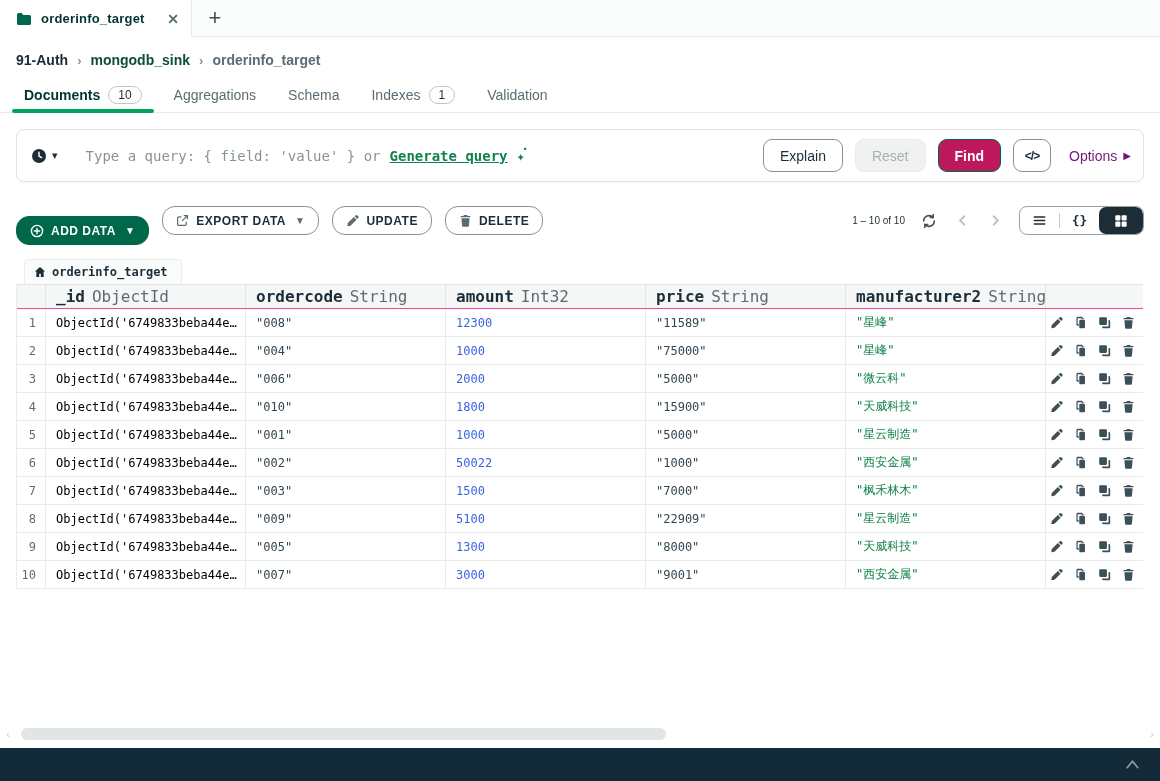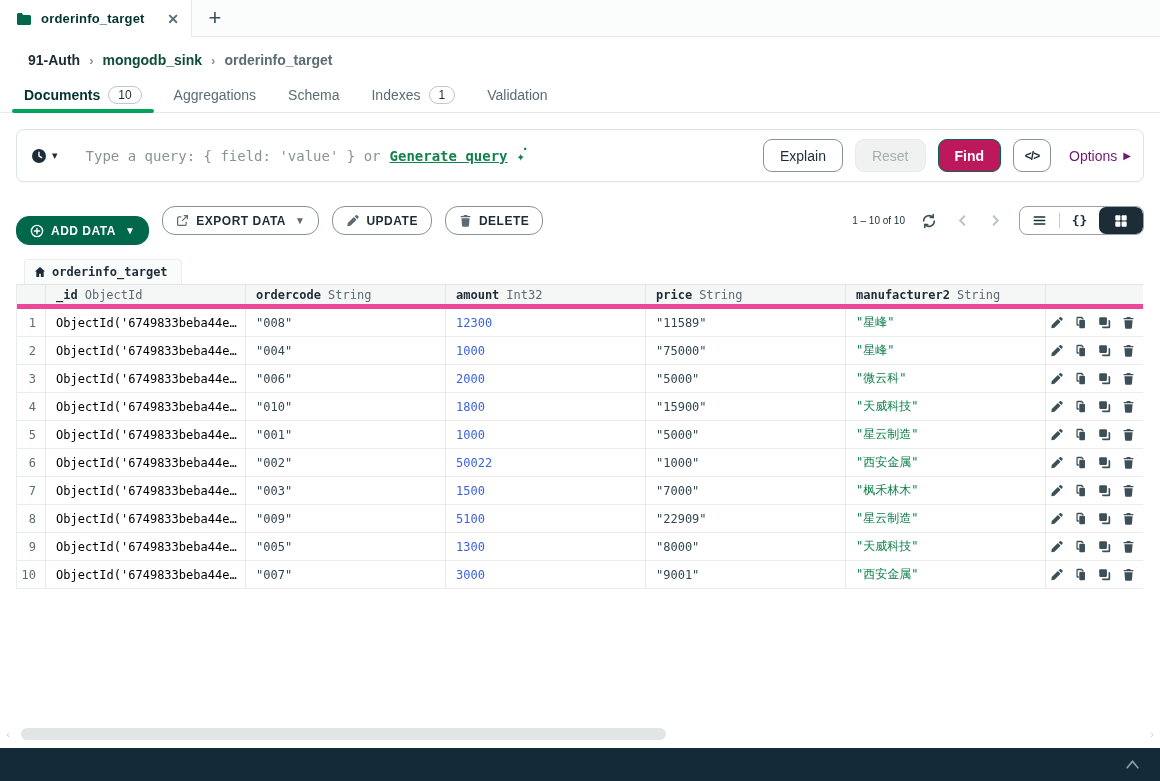--- a/index.html
+++ b/index.html
@@ -12,21 +12,21 @@
   .mono { font-family:"DejaVu Sans Mono", monospace; }
 
   
   .tabbar { height:37px; background:#FBFCFC; border-bottom:1px solid #E8E8E8; display:flex; align-items:stretch; position:relative; }
   .wtab { width:192px; background:#fff; border-right:1px solid #E8E8E8; display:flex; align-items:center; gap:9px; padding:0 12px 0 16px; height:37px; position:relative; z-index:2; cursor:pointer; }
   .wtab-title { flex:1; font-size:13px; font-weight:bold; color:#023430; letter-spacing:.2px; }
   .wtab-close { color:#5C6C75; font-size:14px; font-weight:bold; line-height:1; }
   .newtab-btn { width:46px; border:none; background:transparent; color:#3D4F58; font-size:22px; font-weight:400; line-height:1; cursor:pointer; display:flex; align-items:center; justify-content:center; }
 
   
-  .breadcrumb { display:flex; align-items:center; gap:9px; padding:15px 16px 9px 16px; font-size:14px; font-weight:bold;margin-left:12px; }
+  .breadcrumb { display:flex; align-items:center; gap:9px; padding:15px 16px 9px 16px; font-size:14px; font-weight:bold; }
   .bc-sep { color:#889397; font-weight:bold; font-size:13px; }
   .bc-0 { color:#1A2B33; } .bc-1 { color:#0D4C3D; } .bc-2 { color:#5C6C75; }
 
   
   .navtabs { display:flex; align-items:stretch; padding:0 8px; height:36px; border-bottom:1px solid #E8E8E8; }
   .navtab { position:relative; display:flex; align-items:center; gap:8px; padding:0 16px; font-size:14px; color:#5C6C75; cursor:pointer; }
   .navtab.active { color:#023430; font-weight:bold; }
   .navtab.active::after { content:""; position:absolute; left:4px; right:4px; bottom:-1px; height:4px; background:#00A35C; border-radius:4px; }
   .nav-badge { border:1px solid #C1C7C6; background:#fff; border-radius:10px; padding:1px 9px; font-size:12px; font-weight:normal; color:#1C2D38; }
 
@@ -62,21 +62,21 @@
   .seg { width:39px; height:100%; display:flex; align-items:center; justify-content:center; color:#1C2D38; cursor:pointer; position:relative; }
   .seg-div { width:1px; height:15px; background:#C6CCCC; }
   .seg.active { background:#1C2D38; color:#fff; border-radius:7px; width:44px; }
   .braces { font-family:"DejaVu Sans Mono",monospace; font-size:13px; font-weight:bold; }
 
   
   .table-area { padding:0 16px; }
   .coll-tag { display:inline-flex; align-items:center; gap:6px; height:25px; margin-left:8px; padding:0 13px 0 9px; background:#FAFBFB; border:1px solid #EBEEEE; border-bottom:none; border-radius:4px 4px 0 0; font-family:"DejaVu Sans Mono",monospace; font-size:12px; font-weight:bold; color:#1C2D38; position:relative; z-index:1; }
   .dgrid { width:1127px; border-left:1px solid #E8EDEB; }
   .dg-header, .dg-row { display:grid; grid-template-columns:29px 200px 200px 200px 200px 200px 1fr; }
-  .dg-header { height:25px; background:#F5F6F6; border-top:1px solid #E0E4E4; border-bottom:5px solid #ec4899; font-family:"DejaVu Sans Mono",monospace; font-size:12px; }
+  .dg-header { height:25px; background:#F5F6F6; border-top:1px solid #E0E4E4; border-bottom:1px solid #ec4899; font-family:"DejaVu Sans Mono",monospace; font-size:16px; }
   .dg-hcell { display:flex; align-items:center; gap:7px; padding:0 10px; border-right:1px solid #E2E6E6; overflow:hidden; white-space:nowrap; }
   .fname { font-weight:bold; color:#1C2D38; }
   .ftype { color:#5C6C75; }
   .dg-row { height:28px; border-bottom:1px solid #E8EDEB; font-family:"DejaVu Sans Mono",monospace; font-size:12px; background:#fff; }
   .dg-cell { display:flex; align-items:center; padding:0 10px; border-right:1px solid #E8EDEB; overflow:hidden; white-space:nowrap; }
   .c-num { color:#5C6C75; justify-content:flex-end; padding-right:9px; }
   .c-id { color:#000000; }
   .c-str { color:#334650; }
   .c-numval { color:#3B63DC; }
   .c-green { color:#12824D; }

